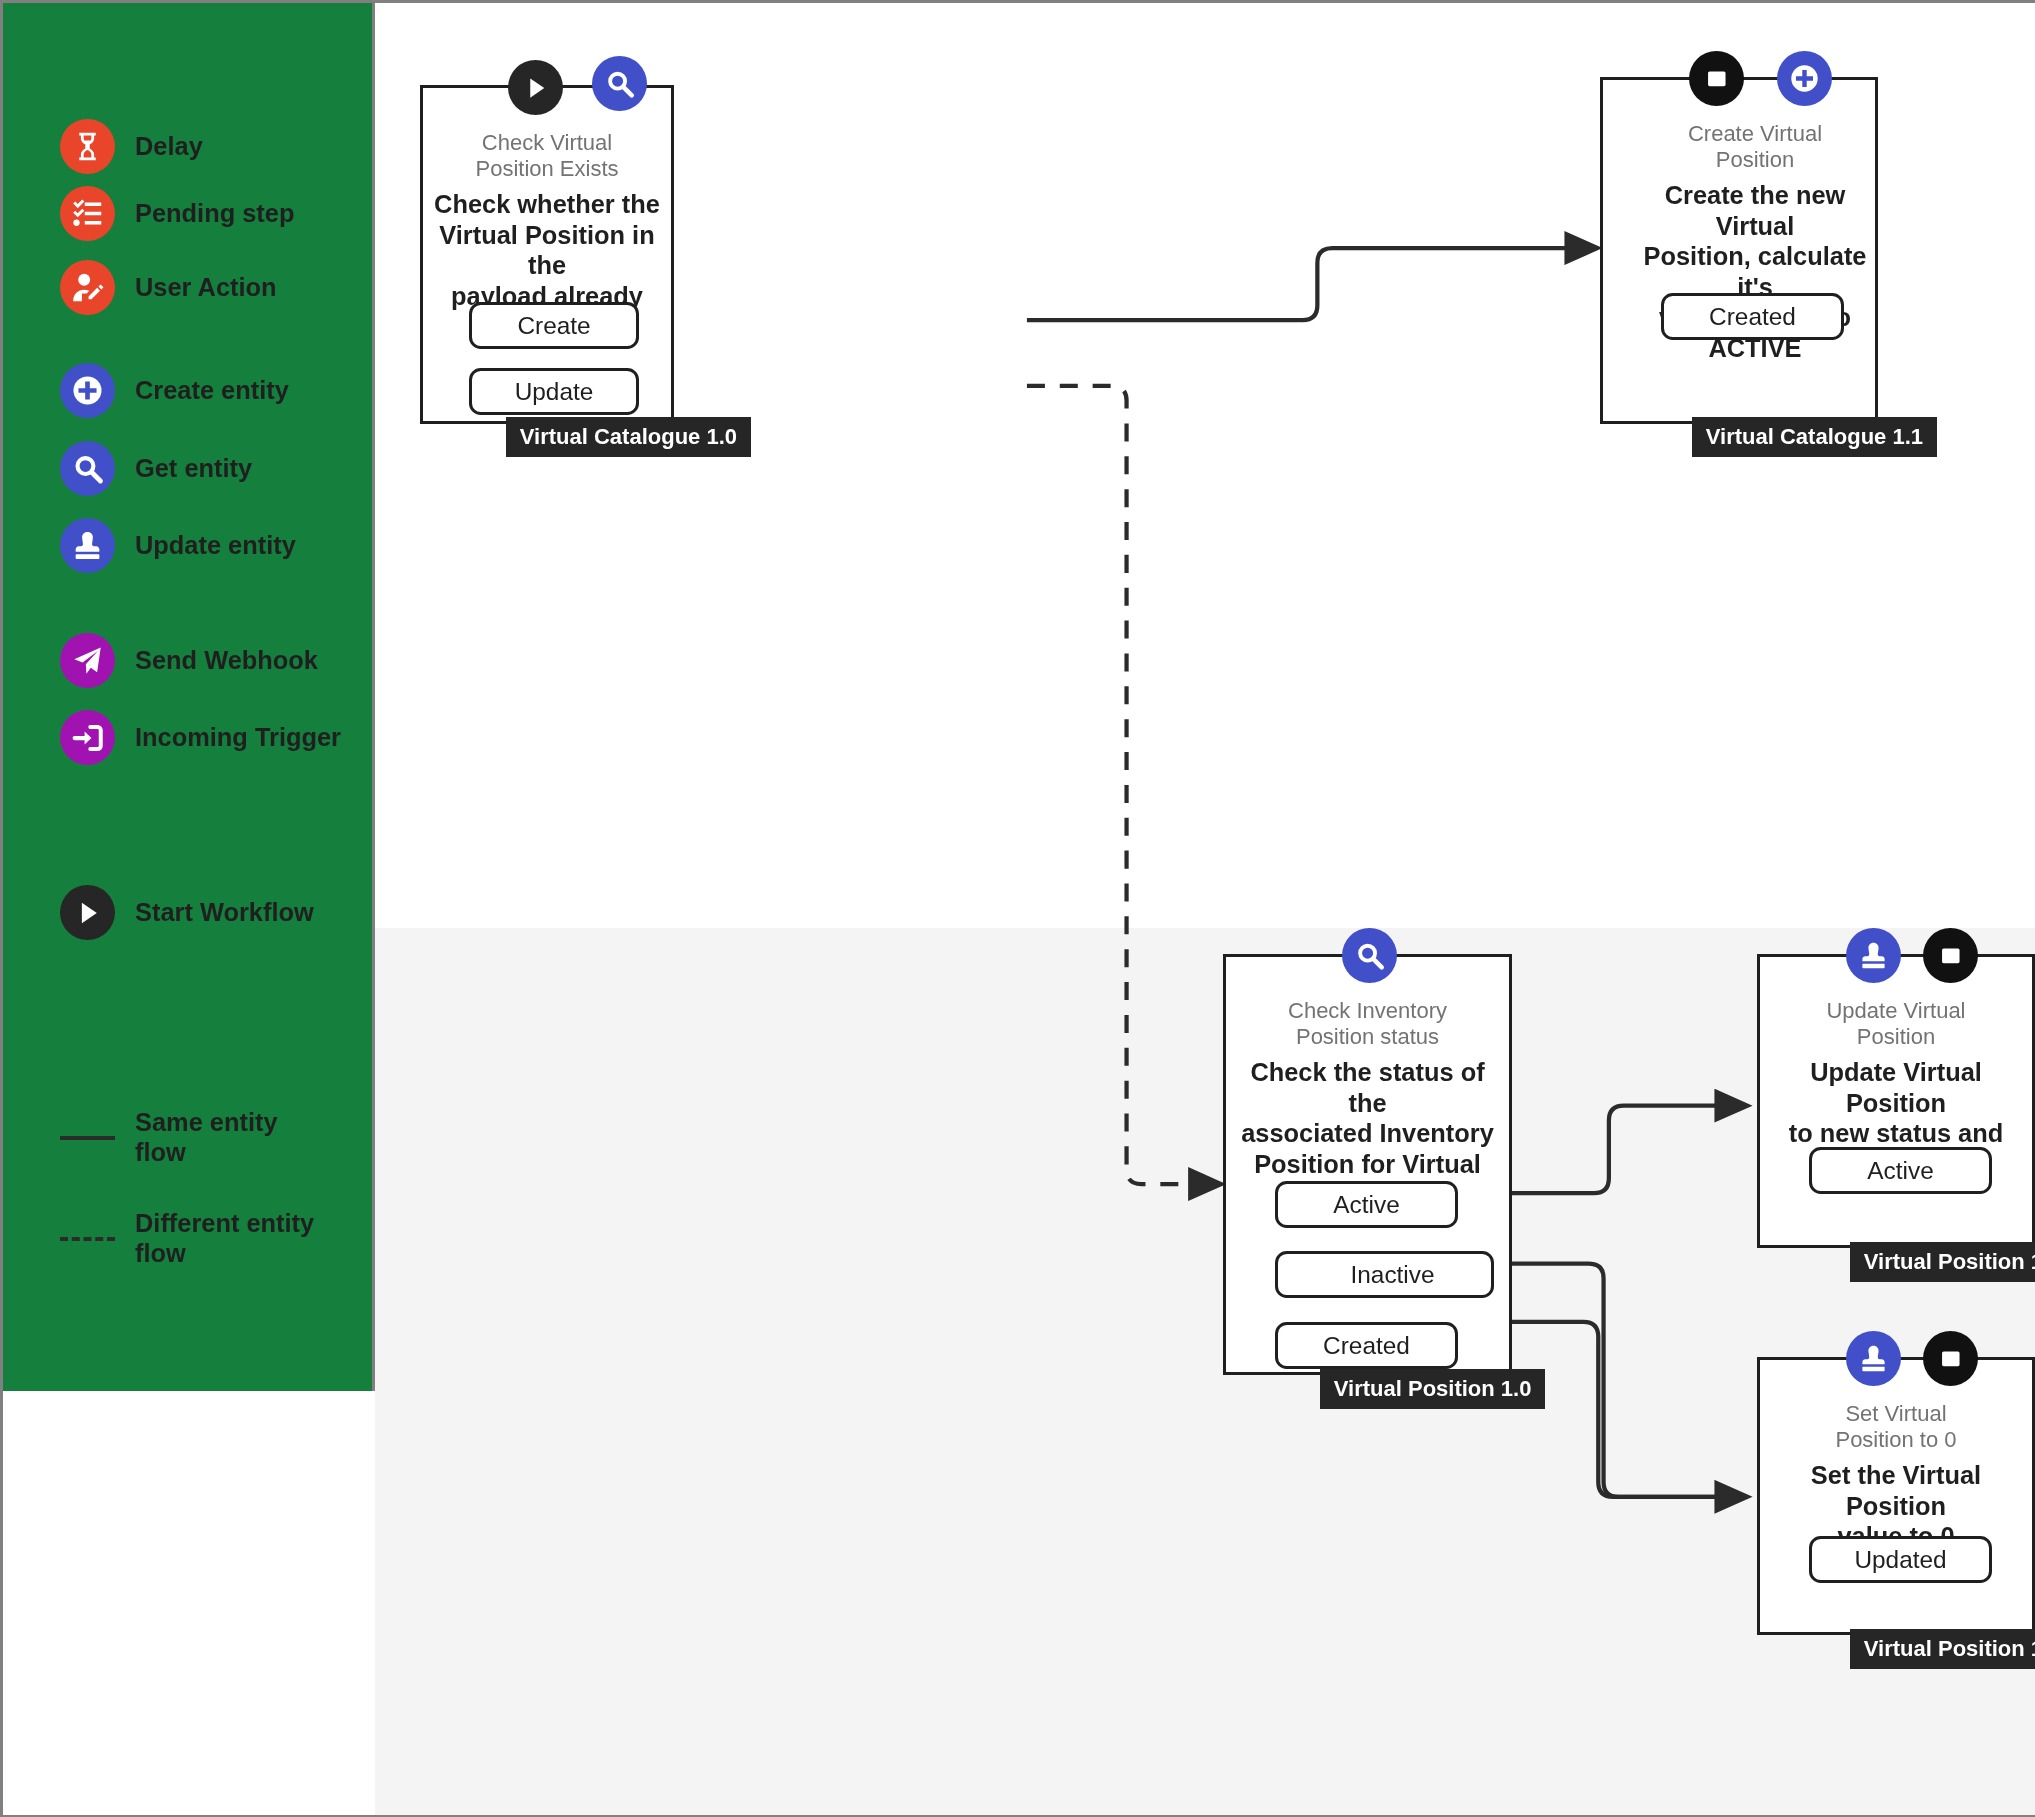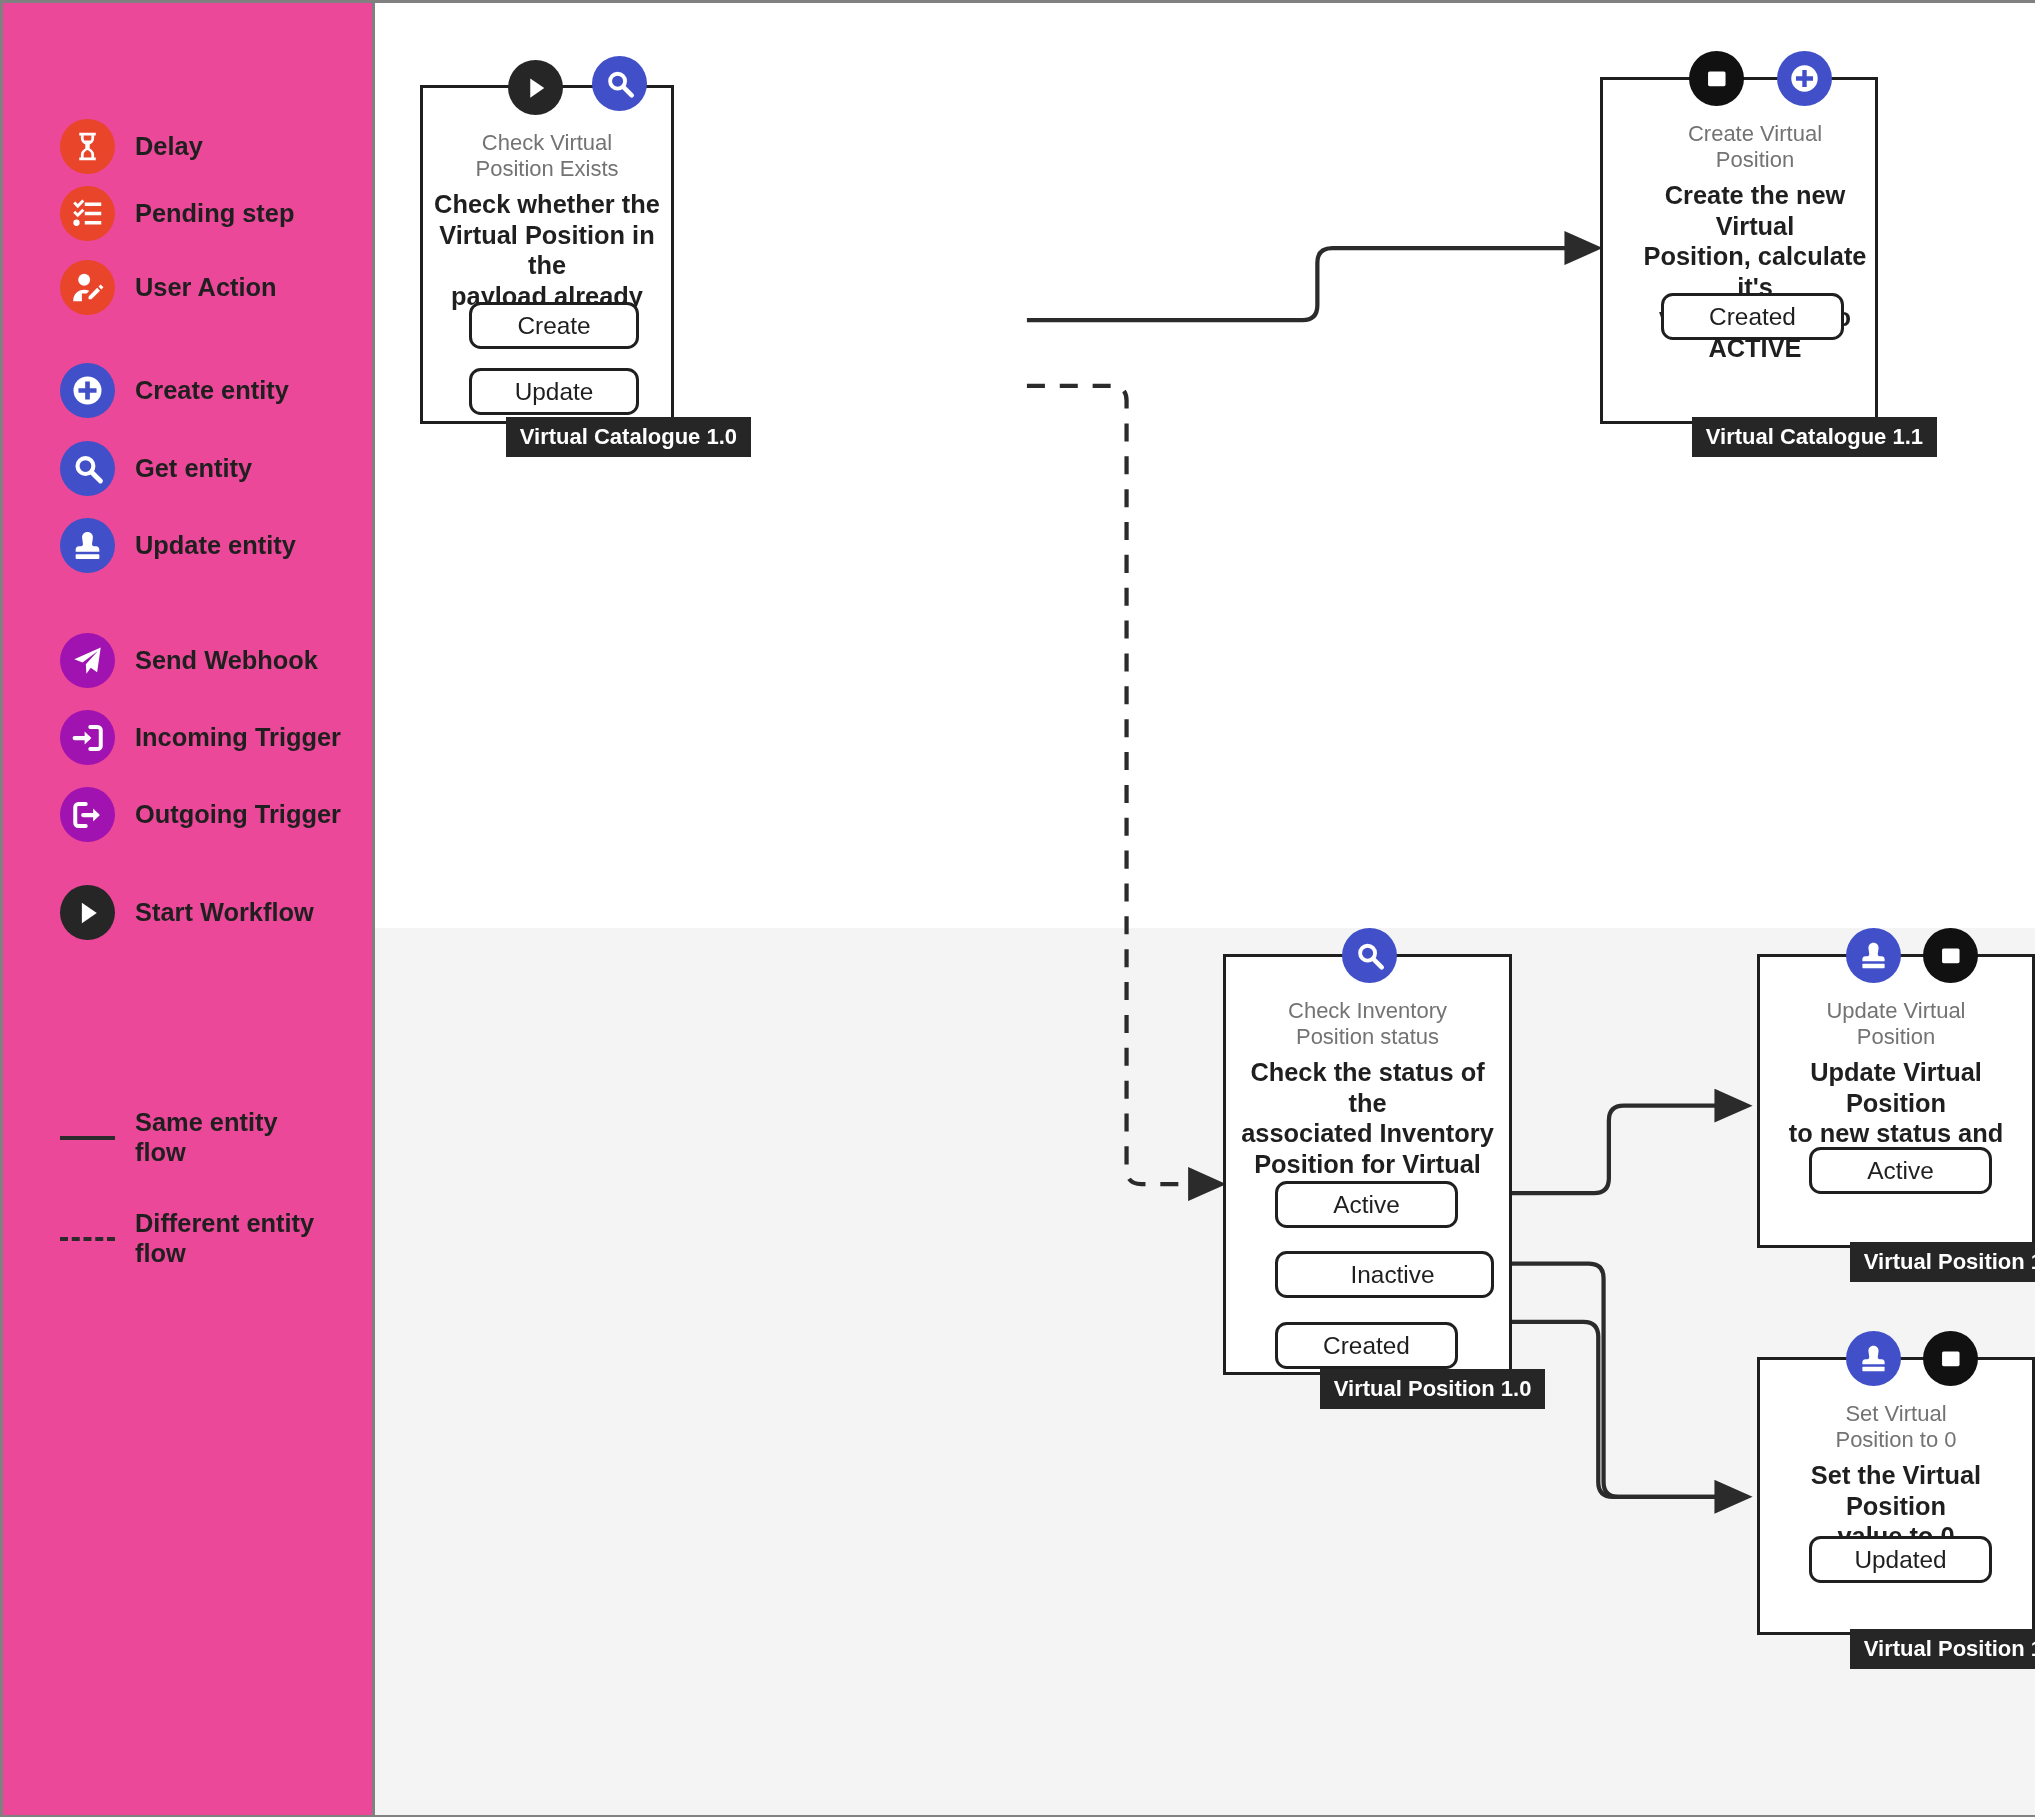--- a/index.html
+++ b/index.html
@@ -11,22 +11,22 @@
   }
   #root{
     position:relative;width:2035px;height:1818px;
     box-sizing:border-box;
     border:3.2px solid #808080;
     background:#ffffff;
   }
 
   
   #sidebar{
-    position:absolute;left:0;top:0;width:372px;height:1812px;
-    background:#ec4899;
+    position:absolute;left:0;top:0;width:372px;height:1388px;
+    background:#15803d;
     border-right:3.7px solid #808080;
     box-sizing:border-box;
     padding-left:36px;
   }
   .legend-row{
     position:absolute;left:0;display:flex;align-items:center;
   }
   .lg-icon{
     width:55px;height:55px;border-radius:50%;
     display:flex;align-items:center;justify-content:center;
@@ -202,30 +202,20 @@
       <span class="lg-icon" style="background:#a113b0;">
         <svg width="34" height="34" viewBox="0 0 24 24" aria-hidden="true">
           <path d="M13.6 4.2h5.2c1.2 0 2.2 1 2.2 2.2v11.2c0 1.2-1 2.2-2.2 2.2h-5.2" fill="none" stroke="#fff" stroke-width="2.8" stroke-linecap="round"></path>
           <path d="M2.6 12h9.4" stroke="#fff" stroke-width="3" stroke-linecap="round"></path>
           <path d="M9.6 7.4L14.4 12l-4.8 4.6z" fill="#fff"></path>
         </svg>
       </span>
       <span class="lg-label">Incoming Trigger</span>
     </div>
 
-    <div class="legend-row" style="top:784px;">
-      <span class="lg-icon" style="background:#a113b0;">
-        <svg width="34" height="34" viewBox="0 0 24 24" aria-hidden="true">
-          <path d="M10.4 4.2H5.2C4 4.2 3 5.2 3 6.4v11.2c0 1.2 1 2.2 2.2 2.2h5.2" fill="none" stroke="#fff" stroke-width="2.8" stroke-linecap="round"></path>
-          <path d="M8.6 12H18" stroke="#fff" stroke-width="3" stroke-linecap="round"></path>
-          <path d="M15.6 7.4L20.4 12l-4.8 4.6z" fill="#fff"></path>
-        </svg>
-      </span>
-      <span class="lg-label">Outgoing Trigger</span>
-    </div>
 
     <div class="legend-row" style="top:882px;">
       <span class="lg-icon" style="background:#262626;">
         <svg width="32" height="32" viewBox="0 0 24 24" fill="#fff" aria-hidden="true">
           <path d="M7.4 4.3l11.2 7.7-11.2 7.7z"></path>
         </svg>
       </span>
       <span class="lg-label">Start Workflow</span>
     </div>
 

